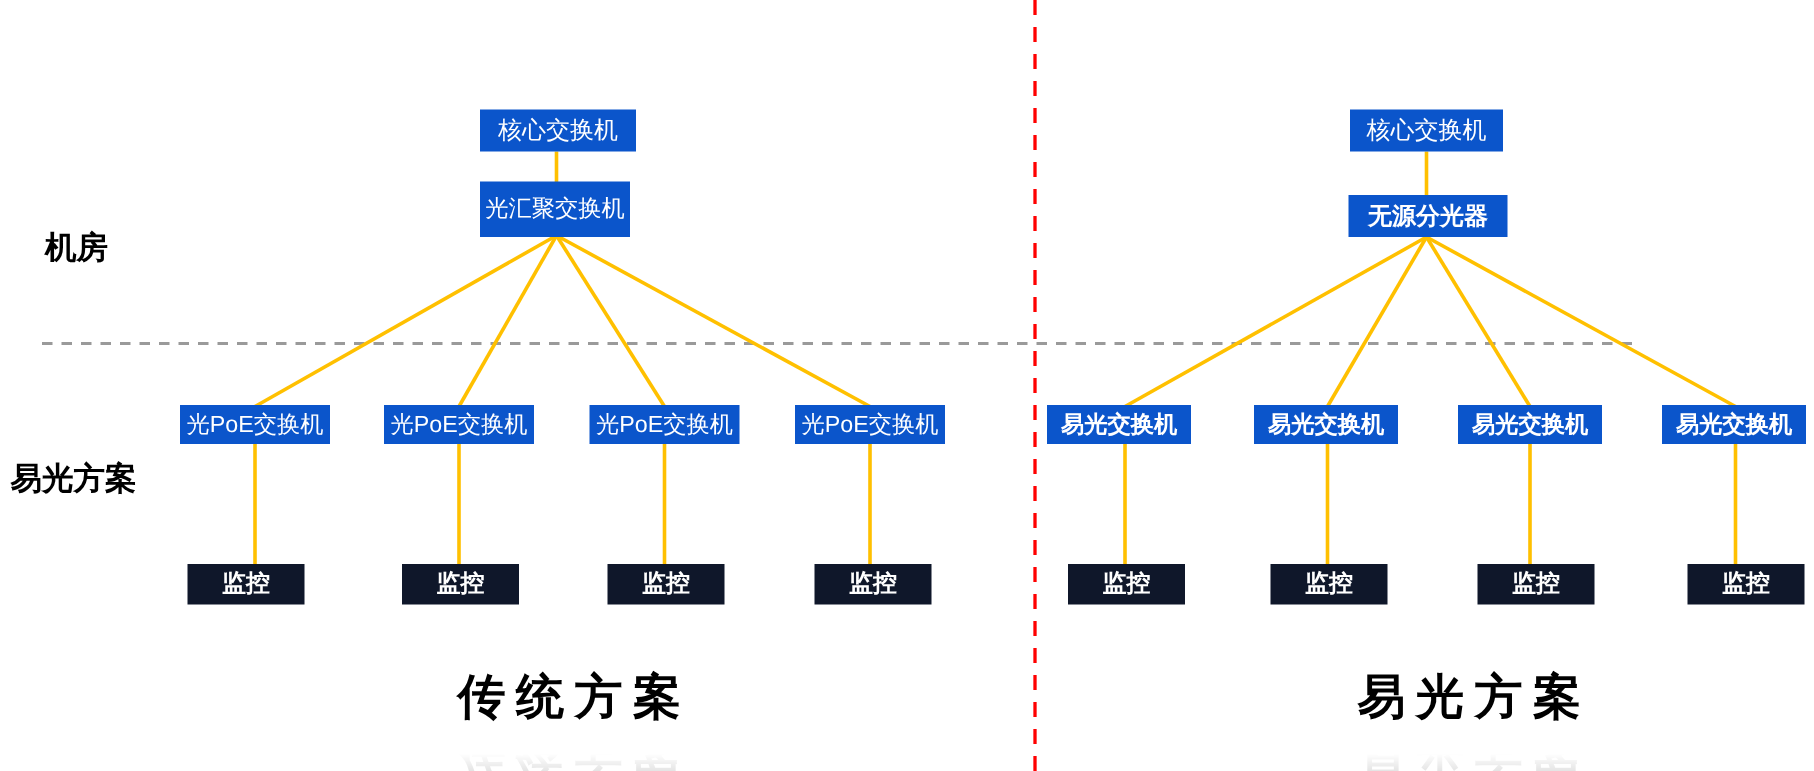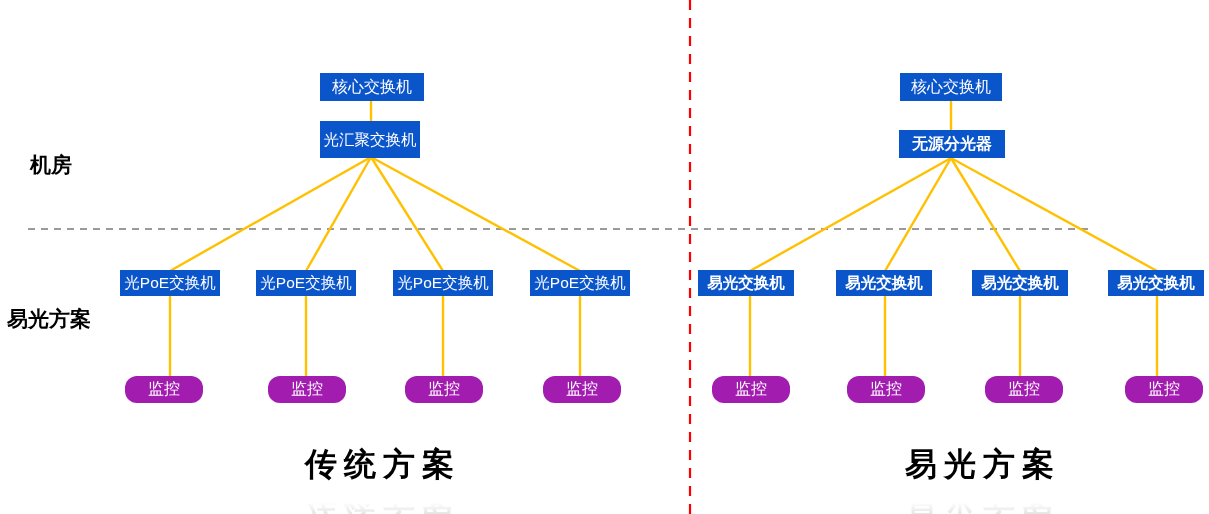--- a/index.html
+++ b/index.html
@@ -20,21 +20,21 @@
   .node {
     position: absolute;
     display: flex;
     align-items: center;
     justify-content: center;
     text-align: center;
     box-sizing: border-box;
     white-space: nowrap;
   }
   .node.blue  { background: #0B55CB; color: #ffffff; font-size: 15.5px; }
-  .node.green { background: #a21caf; color: #ffffff; font-size: 16px; font-weight: normal; border-radius: 12px; }
+  .node.green { background: #0f172a; color: #ffffff; font-size: 16px; font-weight: bold; }
   .node .stack { display: flex; flex-direction: row; line-height: 1.15; }
   .red-text { color: #FF0000; font-weight: bold; }
   .zone-label {
     position: absolute;
     font-size: 21px;
     font-weight: bold;
     color: #000000;
     white-space: nowrap;
   }
   .title {

